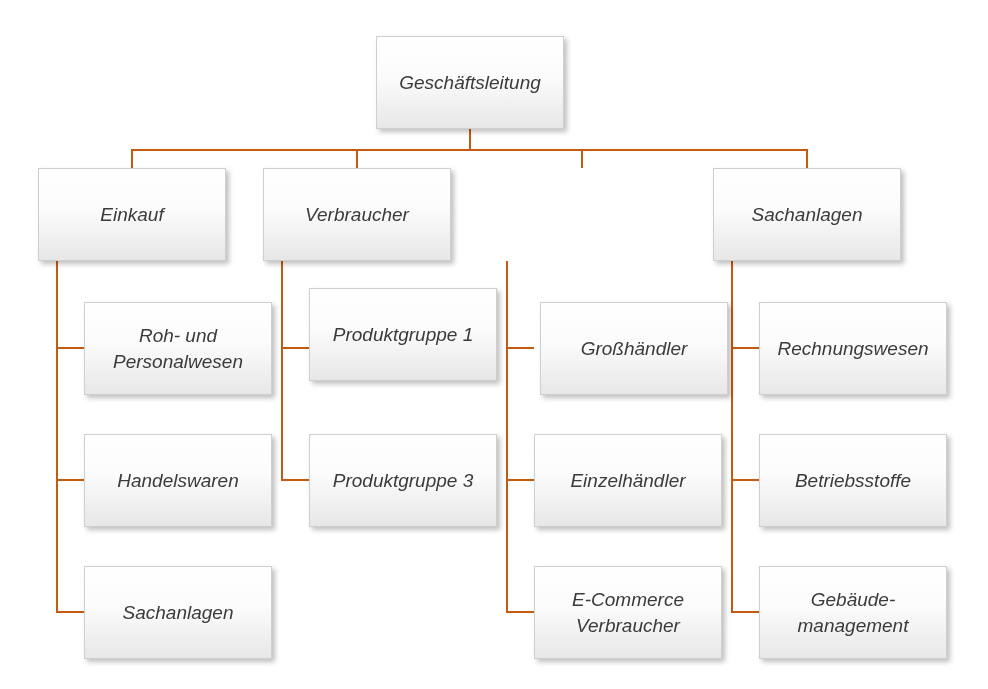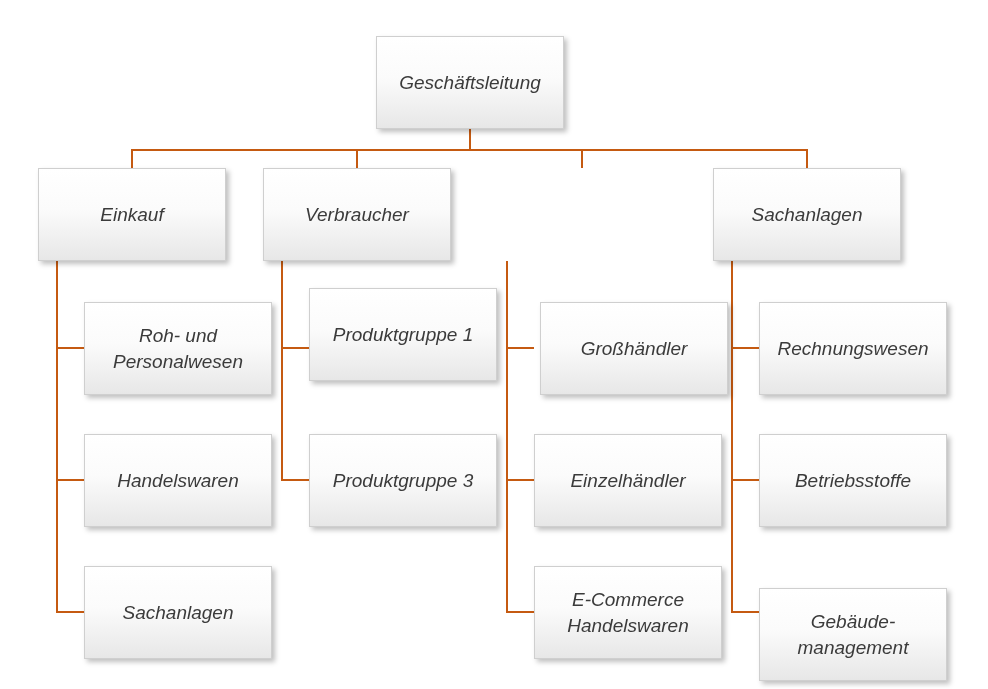--- a/index.html
+++ b/index.html
@@ -105,26 +105,26 @@
     <span class="node-label">Produktgruppe 3</span>
   </div>
 
   <div class="node" style="left:540px;top:302px">
     <span class="node-label">Großhändler</span>
   </div>
   <div class="node" style="left:534px;top:434px">
     <span class="node-label">Einzelhändler</span>
   </div>
   <div class="node" style="left:534px;top:566px">
-    <span class="node-label">E-Commerce Handelswaren</span>
+    <span class="node-label">E-Commerce Verbraucher</span>
   </div>
 
   <div class="node" style="left:759px;top:302px">
     <span class="node-label">Rechnungswesen</span>
   </div>
   <div class="node" style="left:759px;top:434px">
     <span class="node-label">Betriebsstoffe</span>
   </div>
-  <div class="node" style="left:759px;top:588px">
+  <div class="node" style="left:759px;top:566px">
     <span class="node-label">Gebäude-management</span>
   </div>
 
 </div>
 
 </body></html>

